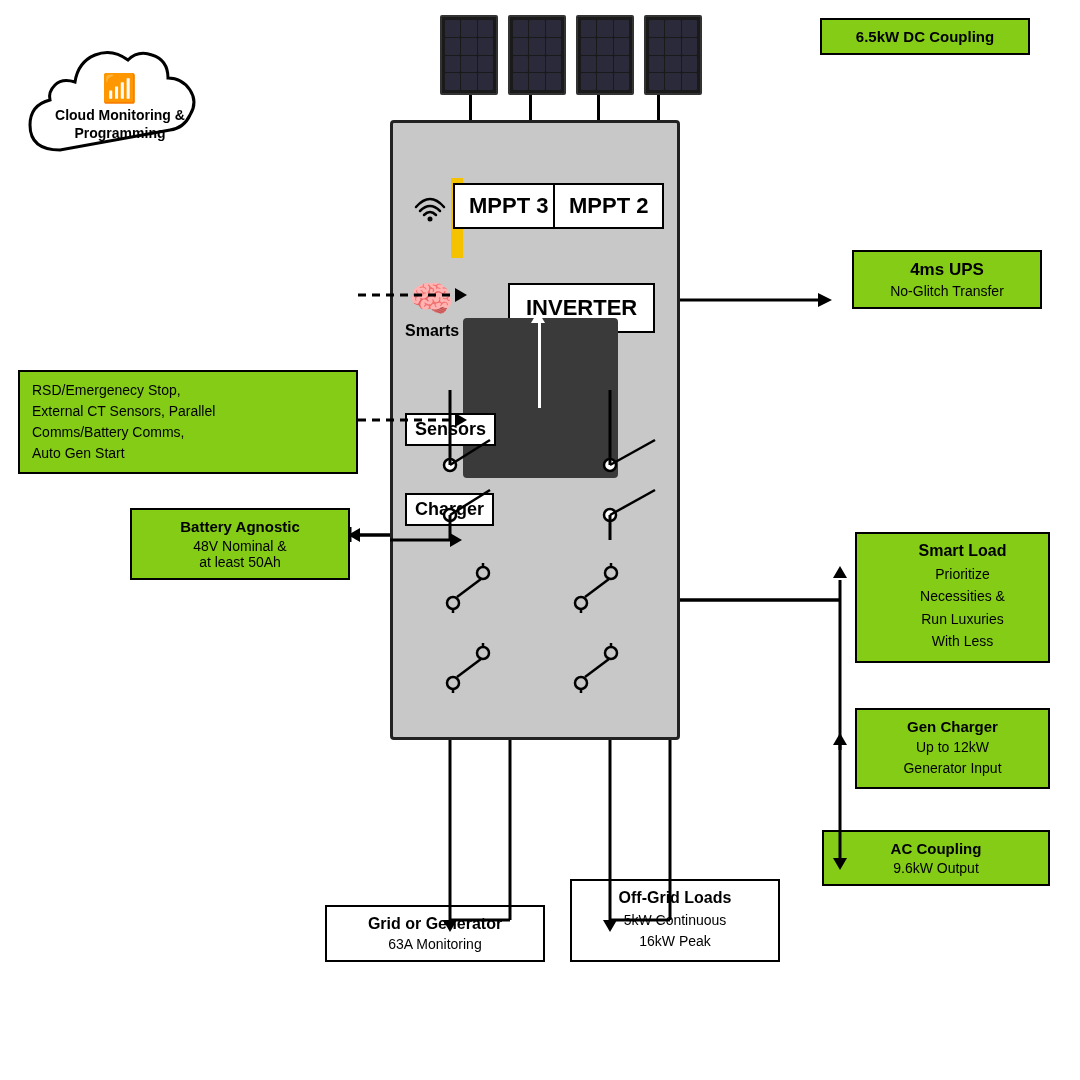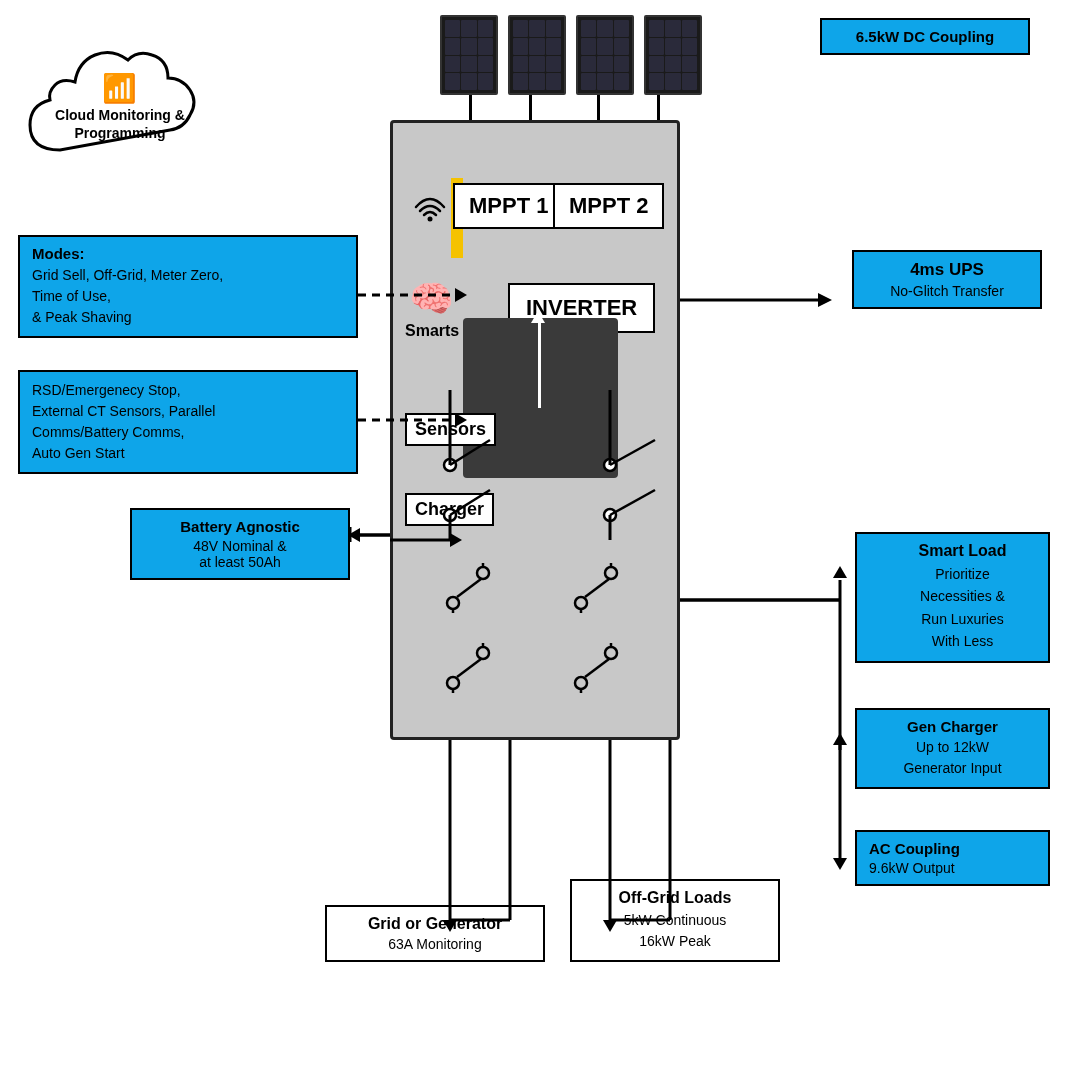--- a/index.html
+++ b/index.html
@@ -15,21 +15,21 @@
     .diagram-container {
       width: 1080px;
       height: 1080px;
       position: relative;
     }
 
     
     .info-box {
       position: absolute;
       border: 2.5px solid #000;
-      background: #0ea5e9;
+      background: #84cc16;
       padding: 8px 12px;
     }
 
     
     .cloud-box {
       position: absolute;
       top: 20px;
       left: 20px;
       width: 200px;
       height: 160px;
@@ -309,21 +309,21 @@
         <path d="M4,14 Q18,-2 32,14" fill="none" stroke="#000" stroke-width="2.5" stroke-linecap="round"></path>
         <path d="M8,18 Q18,8 28,18" fill="none" stroke="#000" stroke-width="2.5" stroke-linecap="round"></path>
         <path d="M12,22 Q18,16 24,22" fill="none" stroke="#000" stroke-width="2.5" stroke-linecap="round"></path>
         <circle cx="18" cy="26" r="2.5" fill="#000"></circle>
       </svg>
     </div>
 
     <div class="yellow-bar"></div>
 
     <div class="mppt-box mppt1">
-      <span>MPPT 1</span>
+      <span>MPPT 3</span>
     </div>
 
     <div class="mppt-box mppt2">
       <span>MPPT 2</span>
     </div>
 
     <div class="inverter-label-box">
       <span>INVERTER</span>
     </div>
 
@@ -379,26 +379,20 @@
         <circle cx="10" cy="40" r="6" fill="none" stroke="#000" stroke-width="2.5"></circle>
         <circle cx="40" cy="10" r="6" fill="none" stroke="#000" stroke-width="2.5"></circle>
         <line x1="14" y1="34" x2="38" y2="16" stroke="#000" stroke-width="2.5"></line>
         <line x1="10" y1="46" x2="10" y2="60" stroke="#000" stroke-width="2.5"></line>
         <line x1="40" y1="4" x2="40" y2="-10" stroke="#000" stroke-width="2.5"></line>
       </svg>
     </div>
 
   </div>
 
-  <div class="info-box" style="top:235px; left:18px; width:340px;">
-    <div style="font-weight:bold; font-size:15px;">Modes:</div>
-    <div style="font-size:14px; margin-top:3px; line-height:1.5;">
-      Grid Sell, Off-Grid, Meter Zero,<br>Time of Use,<br>&amp; Peak Shaving
-    </div>
-  </div>
 
   <div class="info-box" style="top:370px; left:18px; width:340px;">
     <div style="font-size:14px; line-height:1.5;">
       RSD/Emergenecy Stop,<br>External CT Sensors, Parallel<br>Comms/Battery Comms,<br>Auto Gen Start
     </div>
   </div>
 
   <div class="info-box" style="top:508px; left:130px; width:220px; text-align:center;">
     <div style="font-weight:bold; font-size:15px;">Battery Agnostic</div>
     <div style="font-size:14px; margin-top:3px;">
@@ -418,21 +412,21 @@
     </div>
   </div>
 
   <div class="info-box" style="top:708px; right:30px; width:195px; text-align:center;">
     <div style="font-weight:bold; font-size:15px;">Gen Charger</div>
     <div style="font-size:14px; margin-top:2px; line-height:1.5;">
       Up to 12kW<br>Generator Input
     </div>
   </div>
 
-  <div class="info-box" style="top:830px; right:30px; width:195px; ">
+  <div class="info-box" style="top:830px; right:30px; width:228px; text-align:center;">
     <div style="font-weight:bold; font-size:15px;">AC Coupling</div>
     <div style="font-size:14px; margin-top:3px;">9.6kW Output</div>
   </div>
 
   <div class="bottom-label-box" style="bottom:118px; left:325px; width:220px;">
     <div style="font-weight:bold; font-size:16px;">Grid or Generator</div>
     <div style="font-size:14px; margin-top:3px;">63A Monitoring</div>
   </div>
 
   <div class="bottom-label-box" style="bottom:118px; left:570px; width:210px;">

